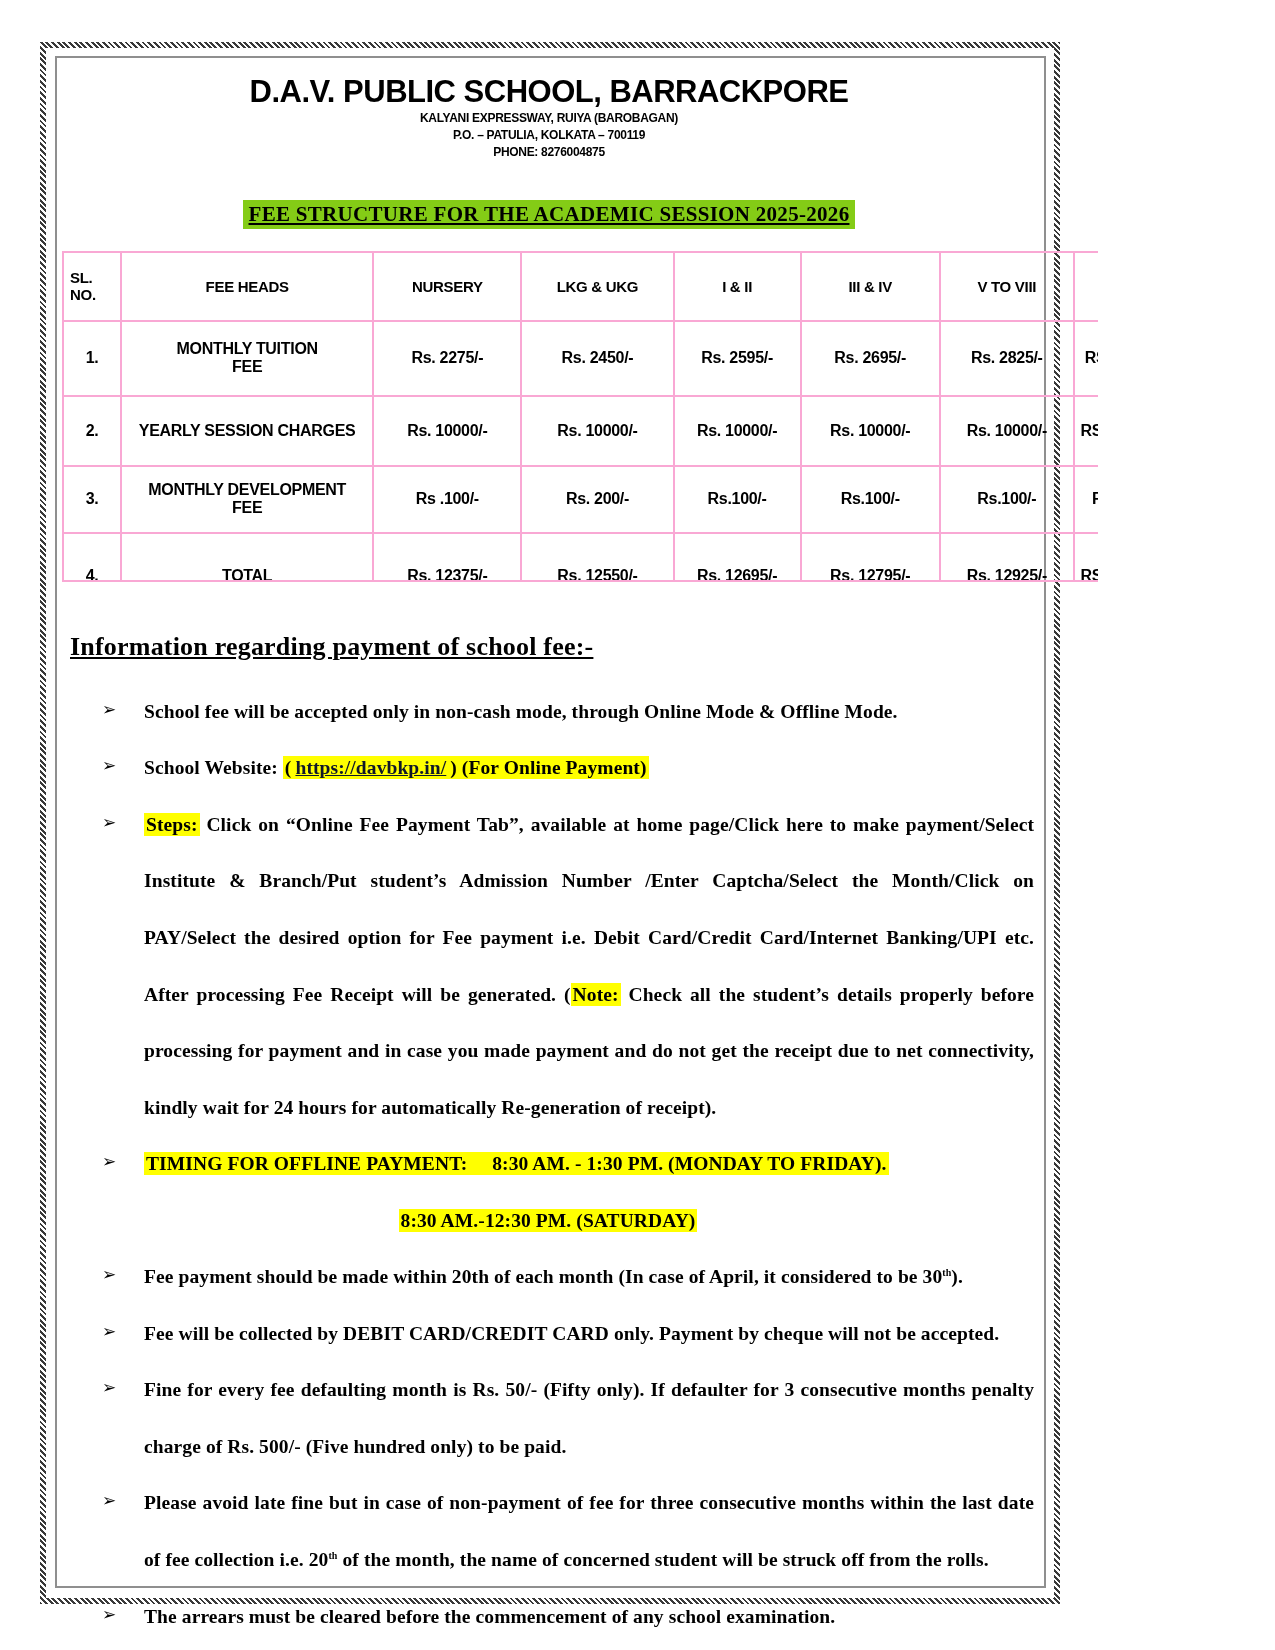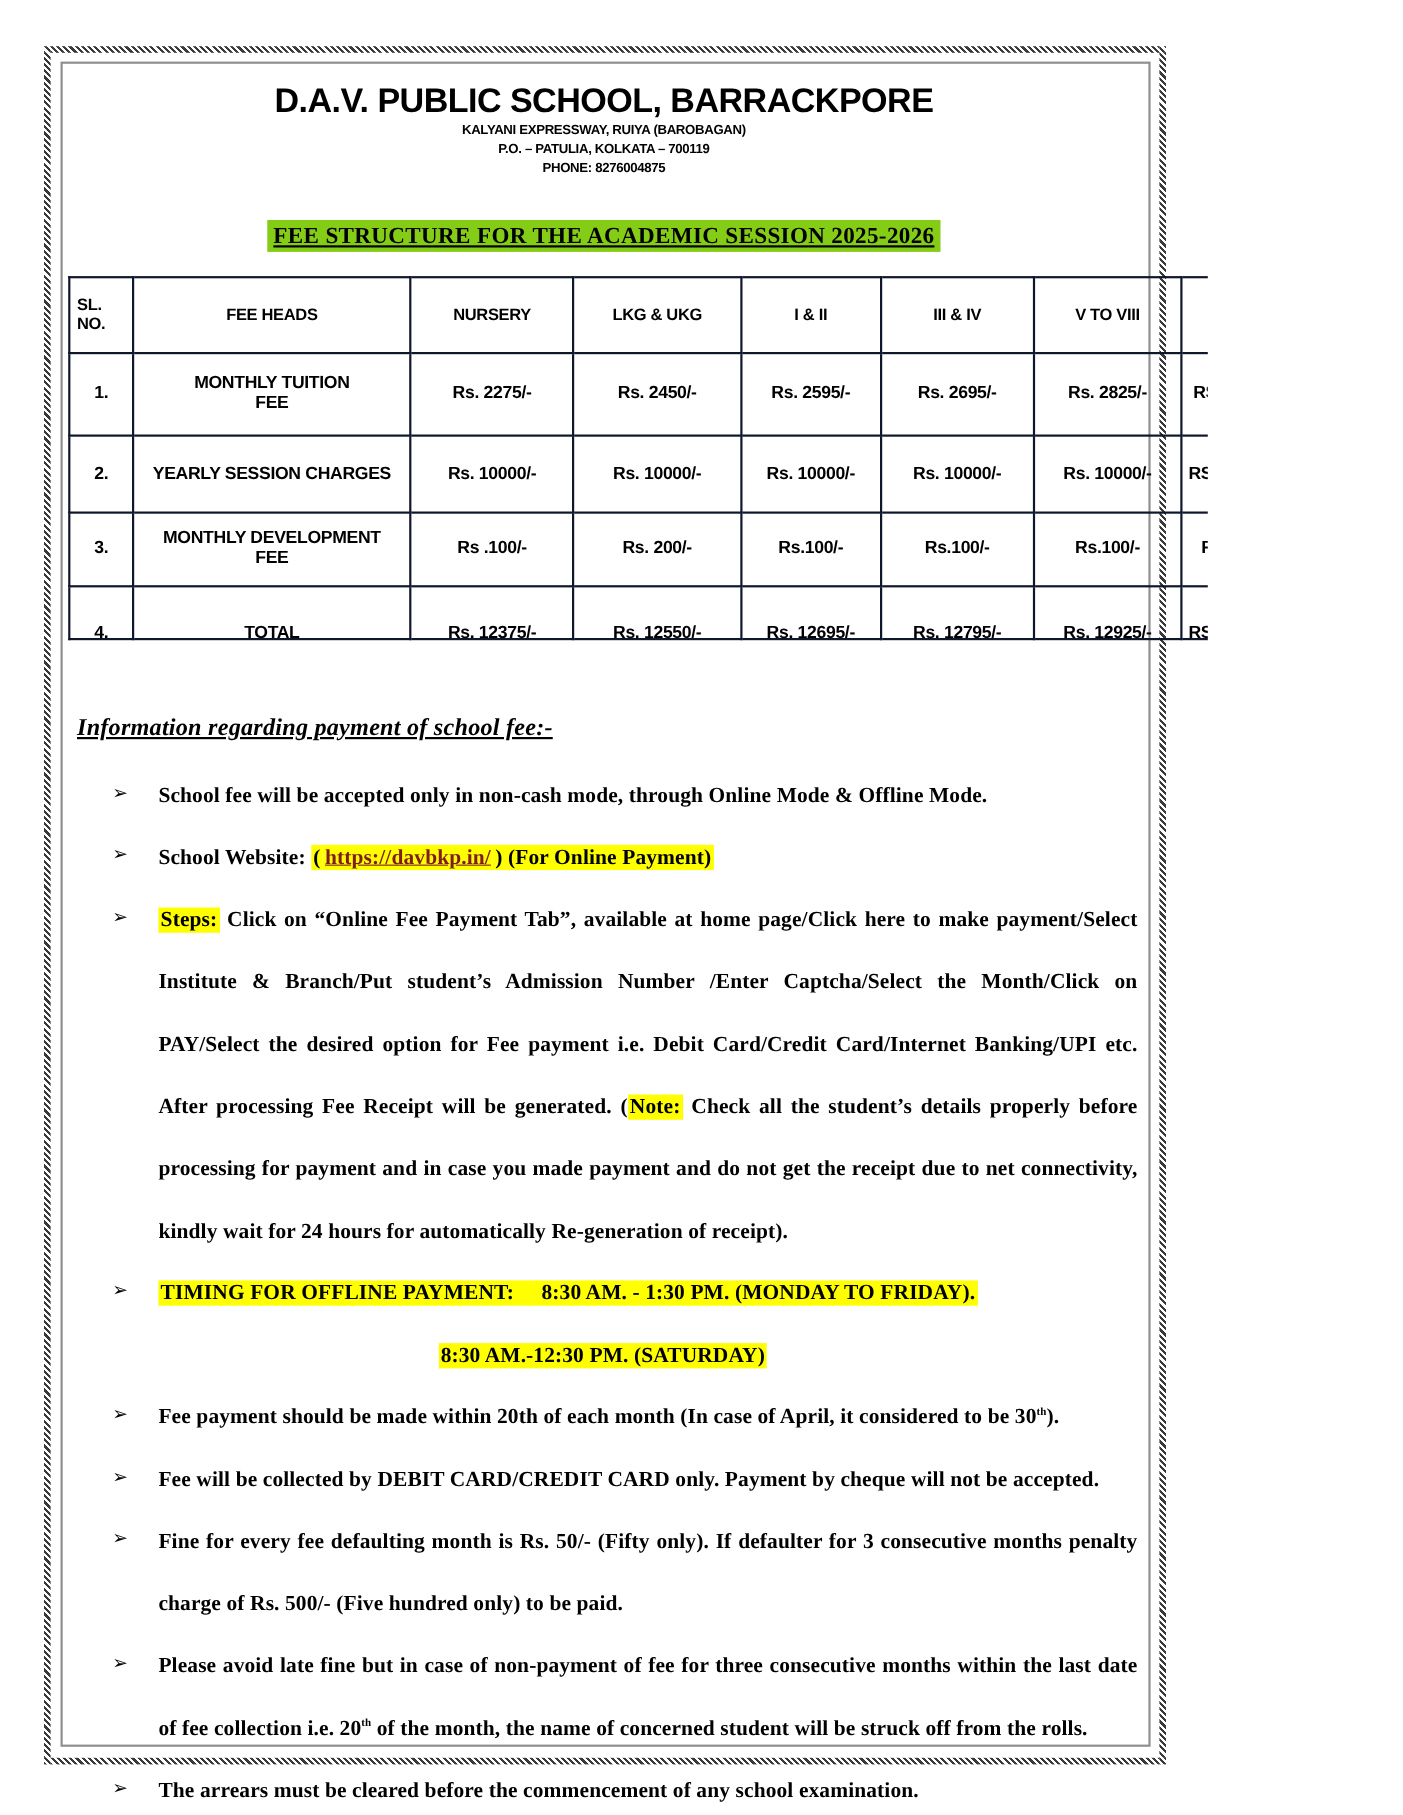--- a/index.html
+++ b/index.html
@@ -35,50 +35,50 @@
     display:inline-block; background:#84cc16;
     font-family:"Liberation Serif", serif; font-weight:bold; font-size:21px;
     text-decoration:underline; letter-spacing:0.3px; padding:2px 6px;
   }
   
   table.fee{
     border-collapse:collapse; margin-top:22px; table-layout:fixed; width:1108px;
     font-family:"Liberation Sans", sans-serif; font-weight:bold;
   }
   table.fee td, table.fee th{
-    border:2px solid #0f172a; text-align:center; vertical-align:middle;
+    border:2px solid #f9a8d4; text-align:center; vertical-align:middle;
     white-space:pre-line; letter-spacing:-0.3px; padding:2px 3px; overflow:hidden;
   }
   table.fee th{ font-size:15px; height:63px; }
   table.fee th:first-child{ text-align:left; padding-left:6px;}
   table.fee td{ font-size:16px; }
   table.fee tr.r0 td{ height:69px; }
   table.fee tr.r1 td{ height:64px; }
   table.fee tr.r2 td{ height:61px; }
   table.fee tr.r3 td{ height:44px; vertical-align:bottom; padding-bottom:0; line-height:1.0;}
   table.fee tr.r3 td .clip{ display:block; transform:translateY(4px); }
   
   .info-heading{
-    margin-top:66px; margin-left:8px;
-    font-size:22px; font-weight:bold; font-style:italic; text-decoration:underline;
+    margin-top:50px; margin-left:8px;
+    font-size:26px; font-weight:bold; text-decoration:underline;
     letter-spacing:0.2px;
   }
   .bullets{ margin-top:22px; }
   .bullet{ display:flex; margin-left:40px; margin-right:2px; }
   .bullet .marker{
     flex:0 0 42px; font-size:17px; line-height:3.0; font-family:"DejaVu Sans", sans-serif;
   }
   .bullet .btext{
     flex:1 1 auto; font-size:19.5px; font-weight:bold; line-height:2.9;
     text-align:justify; letter-spacing:0.1px;
   }
   .bullet.center-line{ margin-left:0; }
   .bullet.center-line .btext{ text-align:center; }
   .hl{ background:#ffff00; padding:1px 2px; }
-  a.weblink{ color:#7f1d1d; }
+  a.weblink{ color:#0f172a; }
   sup{ font-size:10px; }
   .gap-before{ margin-top:26px; }
 </style>
 </head>
 <body>
 
 <div class="page">
   <div class="frame-outer"></div>
   <div class="frame-inner"></div>
 

